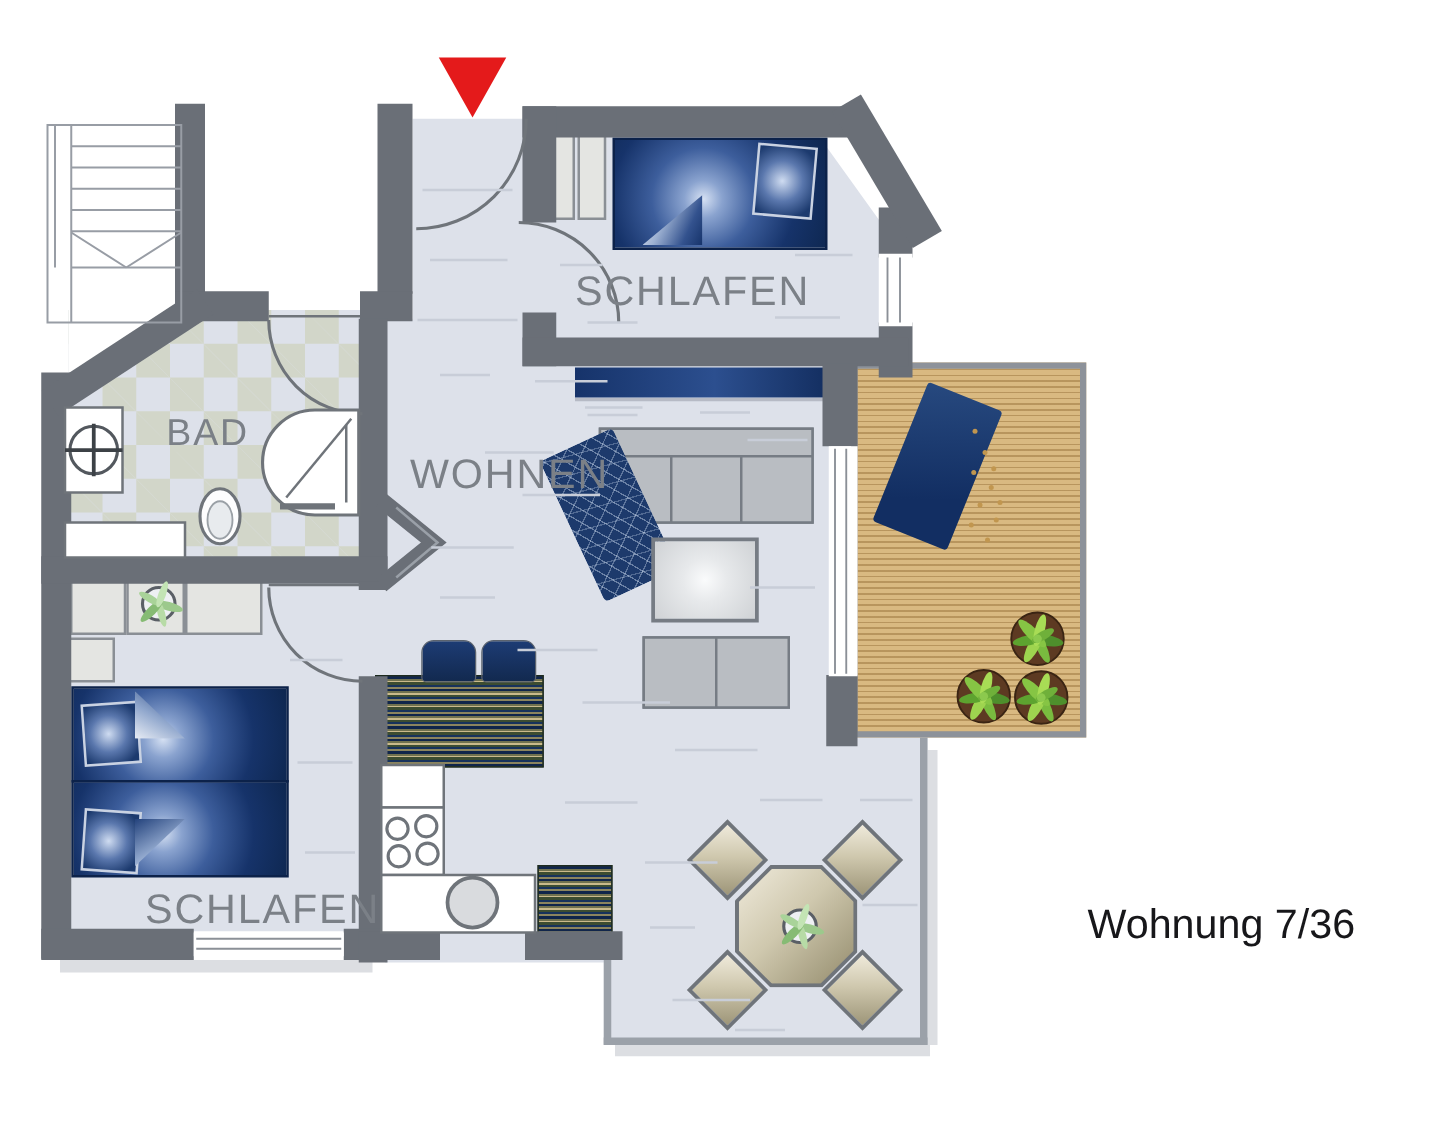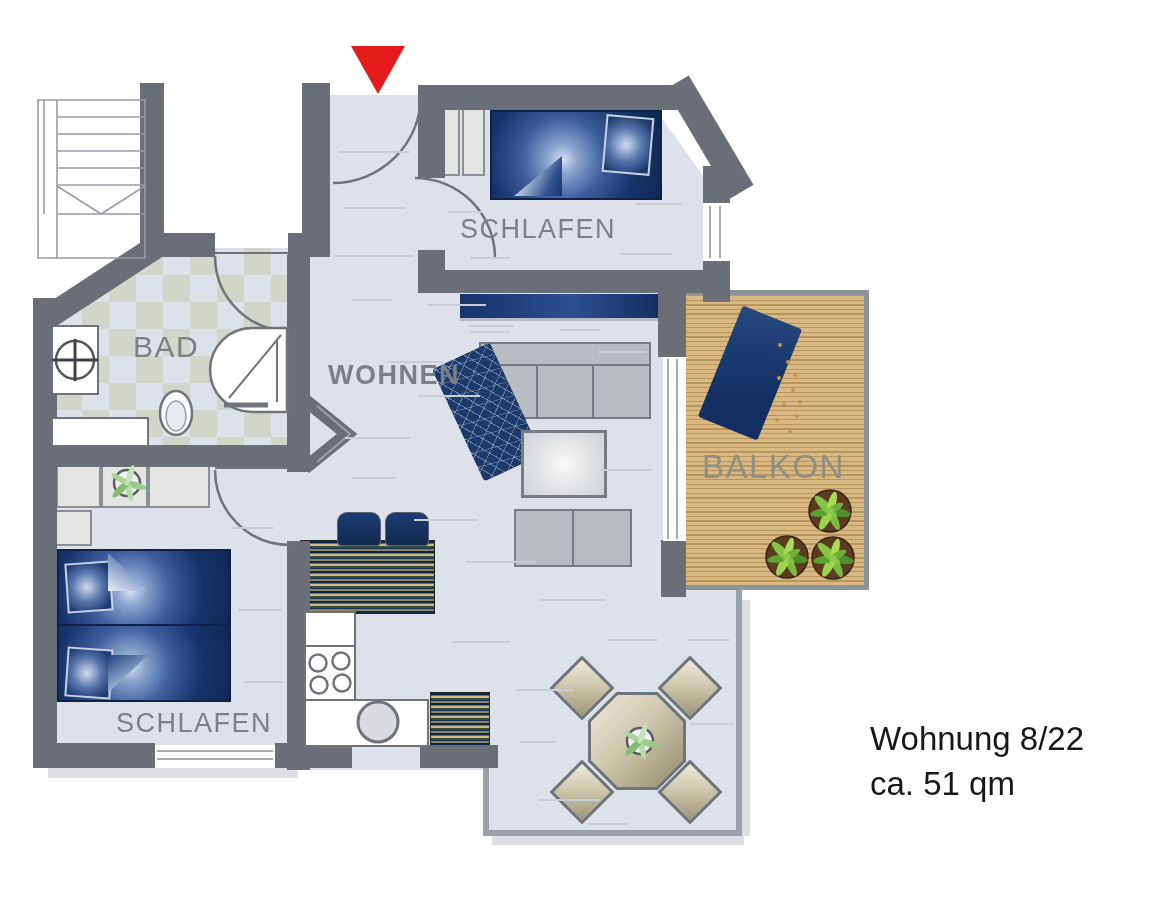--- a/index.html
+++ b/index.html
@@ -9,21 +9,21 @@
   .wall{position:absolute;background:#6a6f77;}
   .win{position:absolute;background:#ffffff;}
   .bayline{position:absolute;background:#9ba1a9;}
   .shadow{position:absolute;background:#dcdee2;}
   .corner{position:absolute;background:#ffffff;}
   .checker{position:absolute;background-color:#dde1ea;
     background-image:
       linear-gradient(45deg,#d2d6c9 25%,transparent 25%,transparent 75%,#d2d6c9 75%),
       linear-gradient(45deg,#d2d6c9 25%,transparent 25%,transparent 75%,#d2d6c9 75%);
     background-size:54px 54px;background-position:0 0,27px 27px;}
-  .room-label{position:absolute;font-size:27px;color:#7b8087;letter-spacing:1.5px;z-index:6;white-space:nowrap;}
+  .room-label{position:absolute;font-size:33px;color:#7b8087;letter-spacing:1.5px;z-index:6;white-space:nowrap;}
   .bed{position:absolute;border:2px solid #0c224a;
     background:radial-gradient(circle at 42% 55%,#d6e1f3 0%,#8aa3cf 14%,#3d5e9c 38%,#16336a 68%,#0e2750 100%);}
   .pillow{position:absolute;border:2px solid #c9d2e2;
     background:radial-gradient(circle at 45% 50%,#cfdcf1 0%,#5a77ad 45%,#1c3a6e 85%);}
   .fold{position:absolute;}
   .cab{position:absolute;background:#e4e5e2;border:2px solid #8a8f95;box-sizing:border-box;}
   .sofa-grid{position:absolute;display:grid;gap:2px;background:#767c84;border:2px solid #767c84;}
   .sofa-grid>div{background:#b9bdc2;}
   .woodK{position:absolute;border:1px solid #1d2a1f;background:#2e3a2f;
     background-image:repeating-linear-gradient(180deg,#10254a 0 2px,#70714e 2px 3.5px,#c9b98b 3.5px 5px,#3c4c31 5px 7px,#17325c 7px 8.5px,#8b845e 8.5px 10px);}
@@ -61,21 +61,20 @@
   <div class="floor" style="left:423px;top:106px;width:284px;height:166px;"></div>
   <div class="checker" style="left:55px;top:248px;width:253px;height:200px;"></div>
   <div class="floor" style="left:55px;top:465px;width:234px;height:280px;"></div>
   <div class="floor" style="left:287px;top:472px;width:25px;height:70px;"></div>
 
   <div class="corner z2" style="left:653px;top:106px;width:56px;height:78px;clip-path:polygon(0 0,100% 0,100% 100%);"></div>
   <div class="corner z2" style="left:55px;top:246px;width:102px;height:72px;clip-path:polygon(0 0,100% 0,0 100%);"></div>
 
   <div class="woodB" style="position:absolute;left:681px;top:290px;width:188px;height:300px;border:5px solid #8d929a;box-sizing:border-box;z-index:1;"></div>
   <div class="z2" style="position:absolute;left:718px;top:313px;width:64px;height:120px;transform:rotate(22deg);border-radius:3px;background:linear-gradient(160deg,#27497f,#122e62 70%);"></div>
-  <div class="room-label" style="left:702px;top:448px;font-size:33px;color:#8d9083;">BALKON</div>
 
 
   <div class="wall z3" style="left:140px;top:83px;width:24px;height:152px;"></div>
   <div class="wall z3" style="left:302px;top:83px;width:28px;height:152px;"></div>
   <div class="wall z3" style="left:140px;top:233px;width:75px;height:24px;"></div>
   <div class="wall z3" style="left:288px;top:233px;width:42px;height:24px;"></div>
   <div class="wall z3" style="left:418px;top:85px;width:272px;height:25px;"></div>
   <div class="wall z3" style="left:418px;top:85px;width:27px;height:93px;"></div>
   <div class="wall z3" style="left:418px;top:250px;width:27px;height:43px;"></div>
   <div class="wall z3" style="left:703px;top:166px;width:27px;height:40px;"></div>
@@ -260,23 +259,22 @@
 
     <use href="#plantBig" transform="translate(830 511)"></use>
     <use href="#plantBig" transform="translate(787 557)"></use>
     <use href="#plantBig" transform="translate(833 558)"></use>
     <use href="#plantSmall" transform="translate(127 483)"></use>
     <use href="#plantSmall" transform="translate(640 741)"></use>
   </svg>
 
   <div class="room-label" style="left:460px;top:214px;">SCHLAFEN</div>
   <div class="room-label" style="left:133px;top:330px;font-size:30px;">BAD</div>
-  <div class="room-label" style="left:328px;top:360px;font-weight:bold;">WOHNEN</div>
+  <div class="room-label" style="left:328px;top:360px;">WOHNEN</div>
   <div class="room-label" style="left:116px;top:708px;">SCHLAFEN</div>
 
   <div class="arrow-down" style="left:351px;top:46px;"></div>
 
   <div class="info-block">
-    <div>Wohnung 8/22</div>
-    <div>ca. 51 qm</div>
+    <div>Wohnung 7/36</div>
   </div>
 
 </div>
 
 </body></html>

